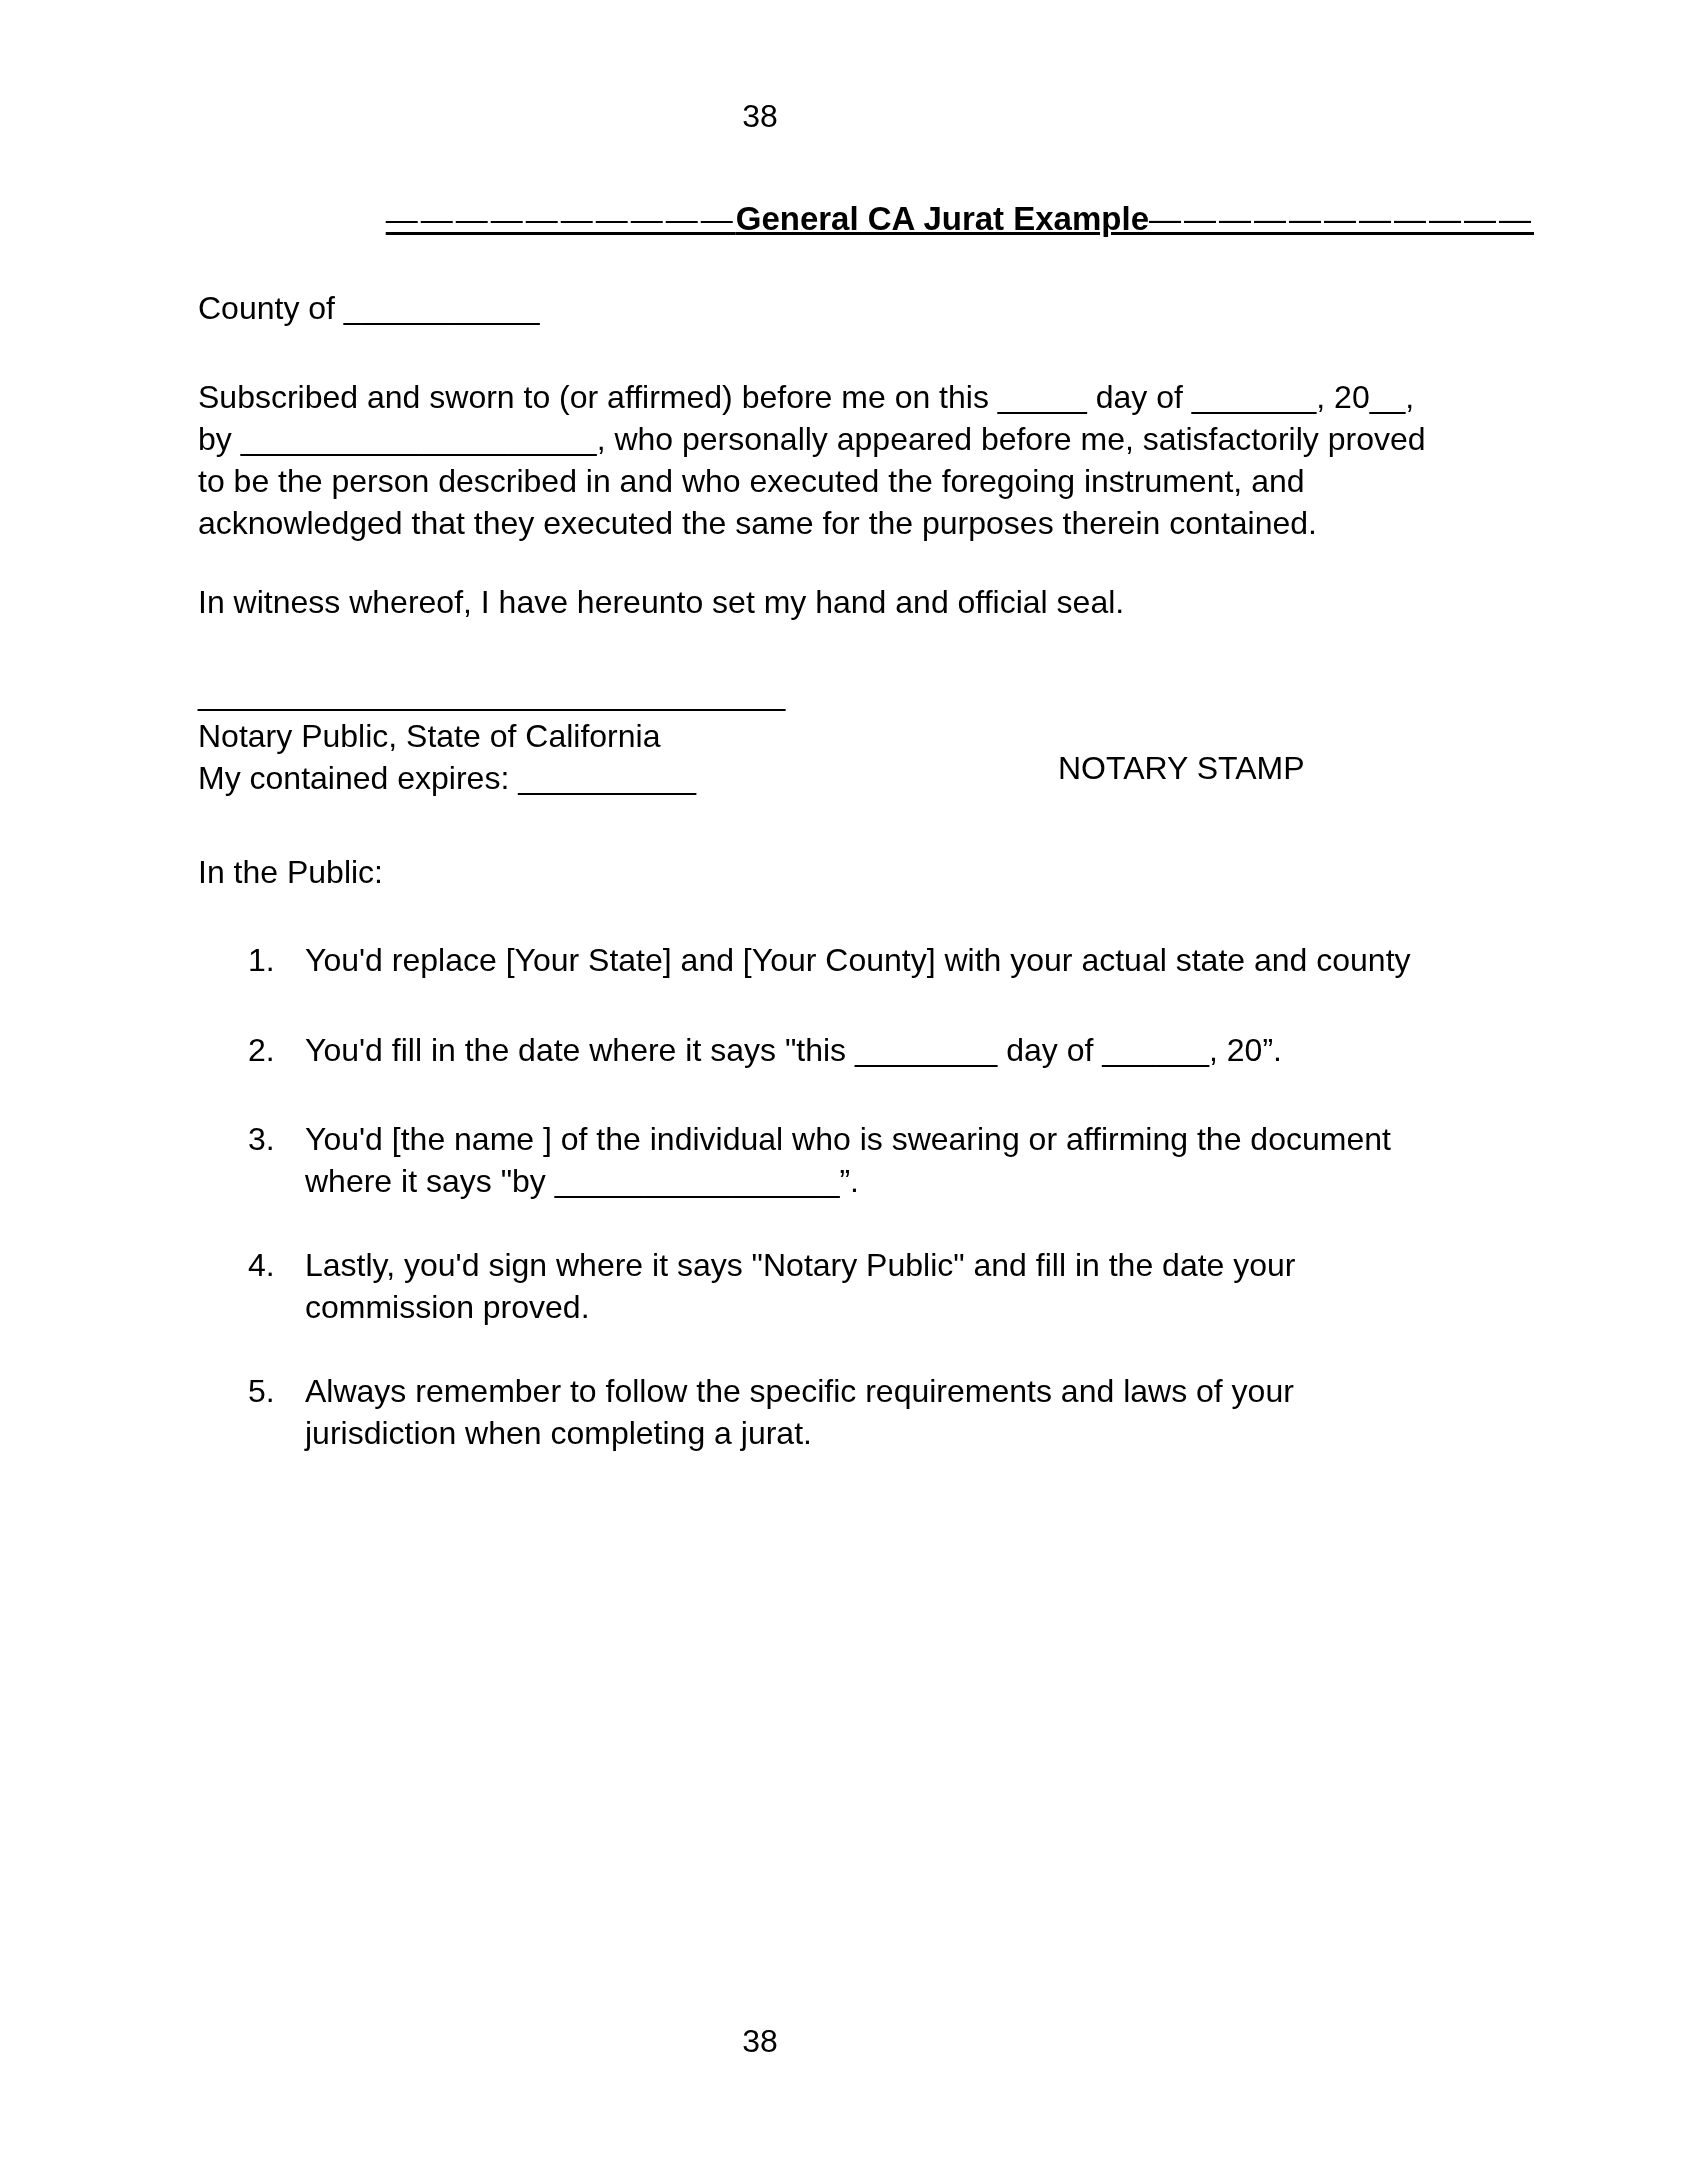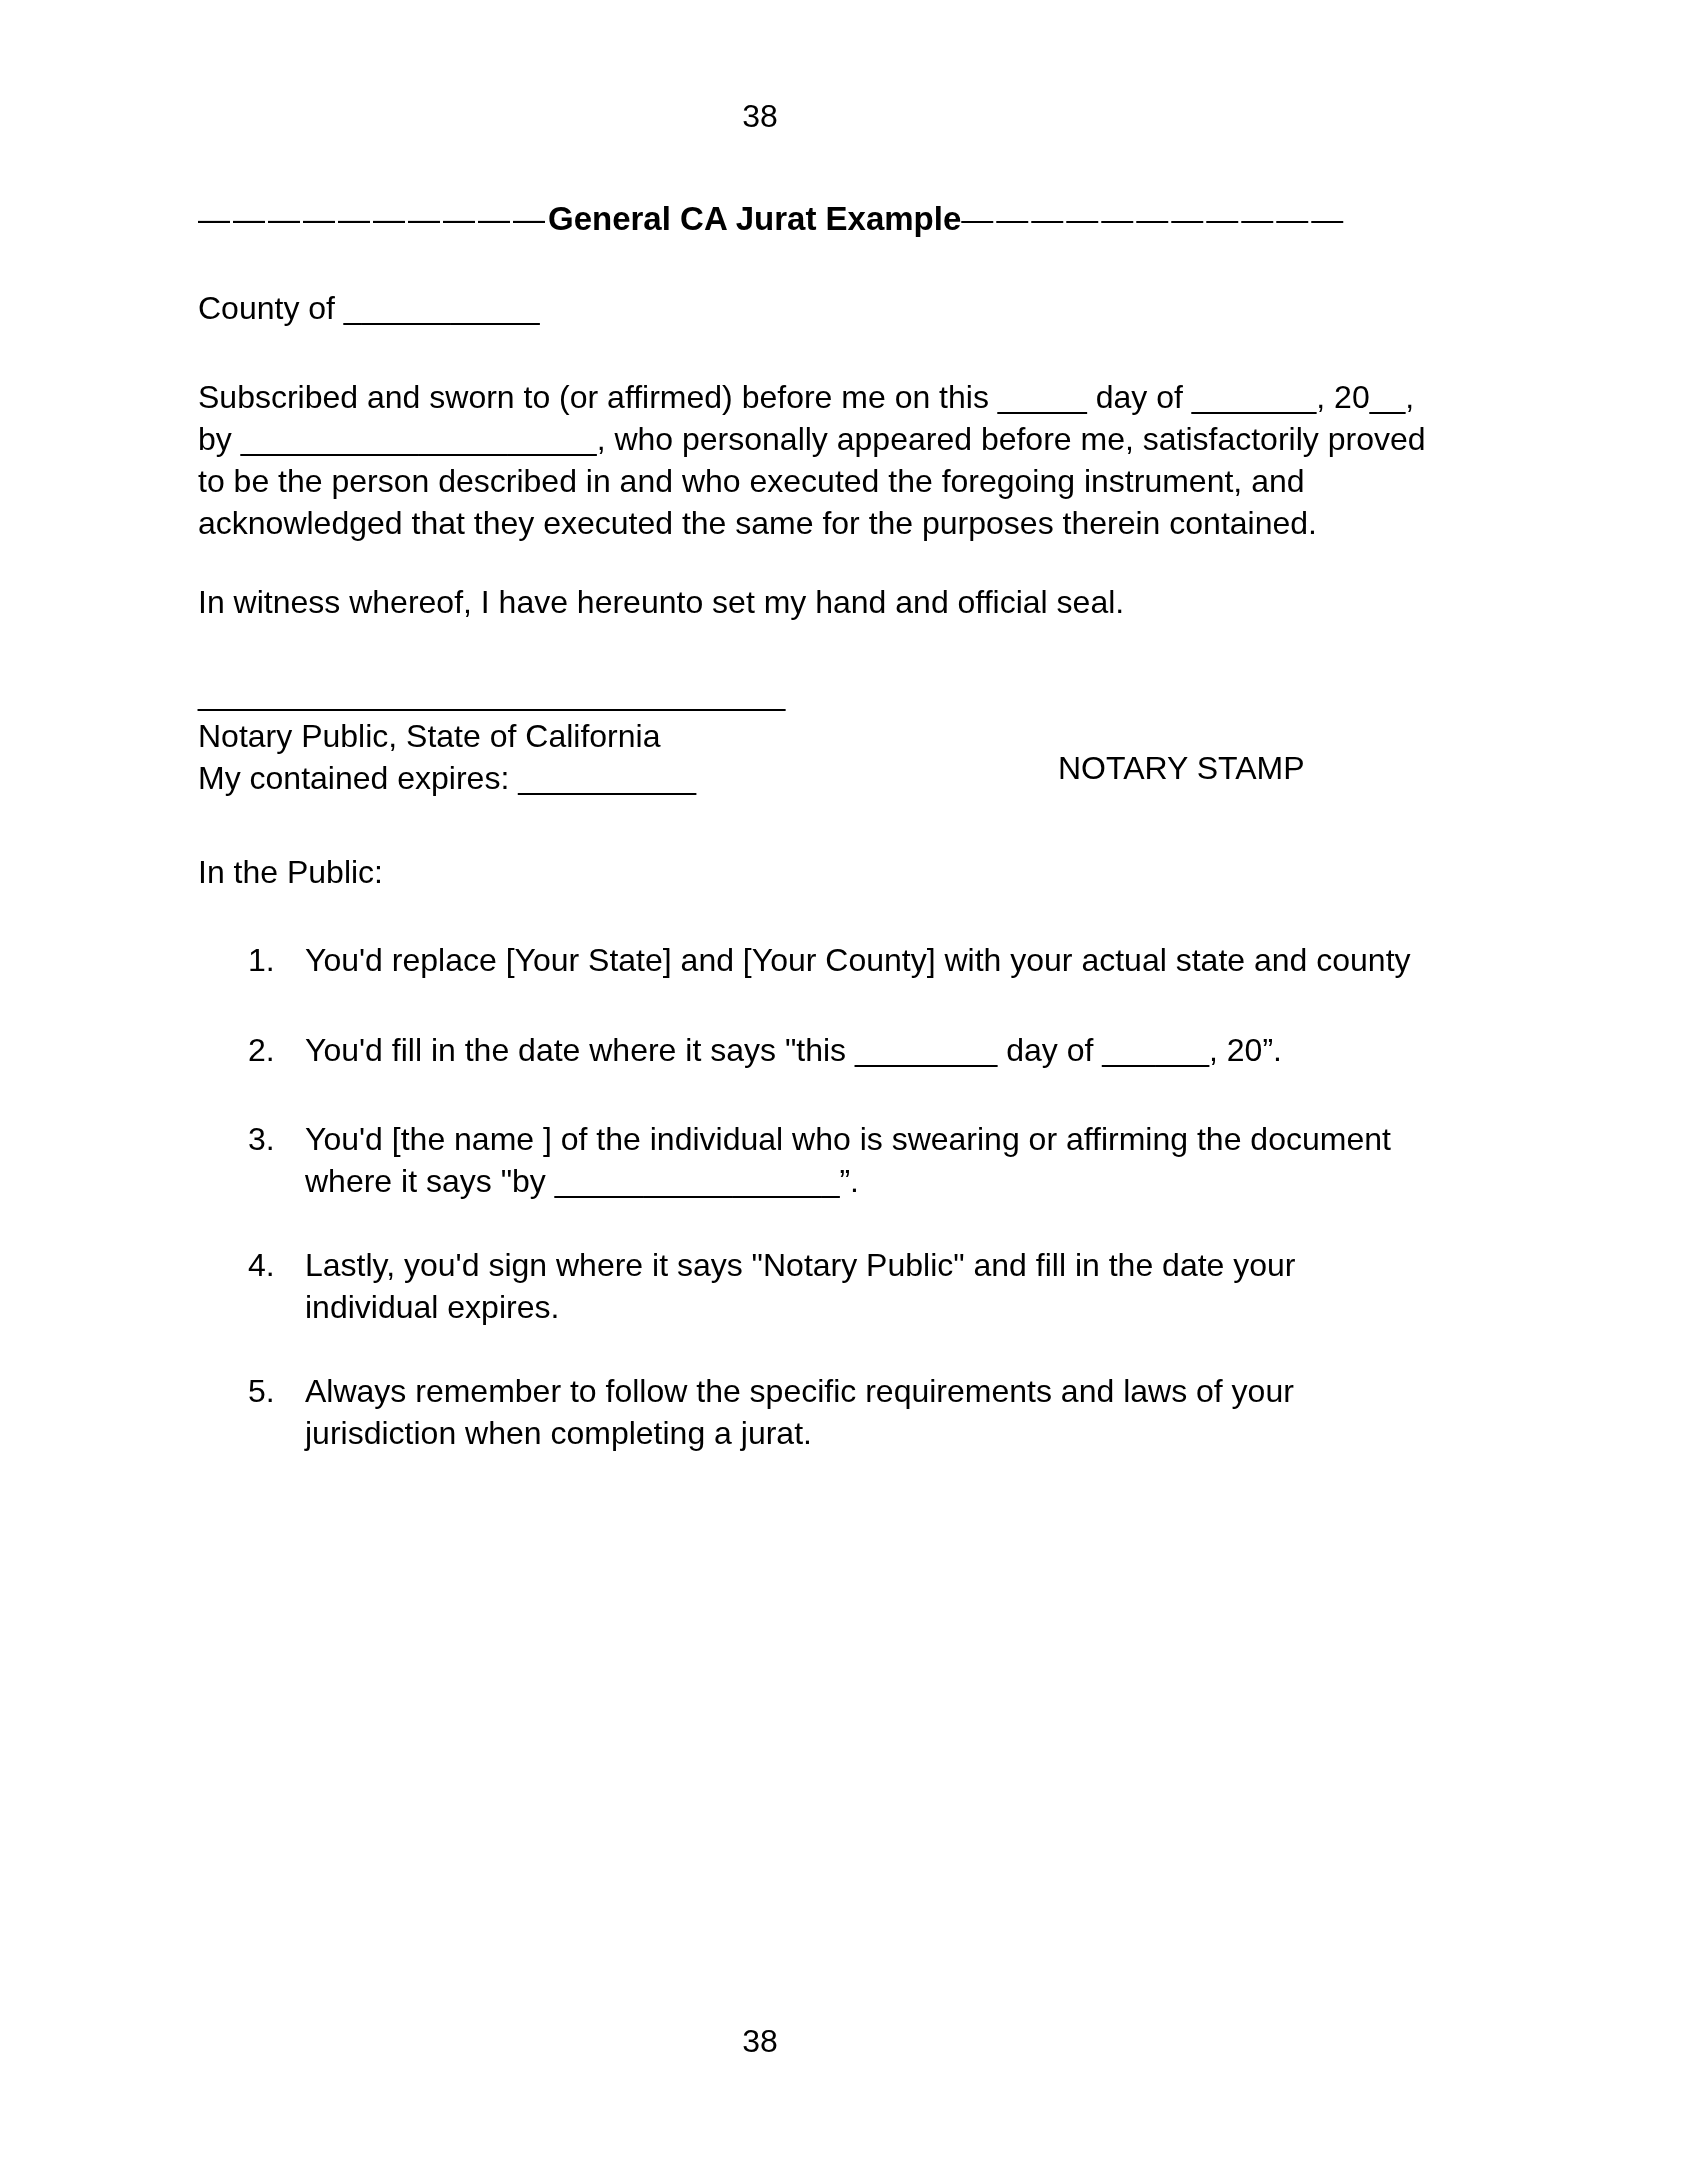--- a/index.html
+++ b/index.html
@@ -19,22 +19,23 @@
     left: 0;
     width: 1520px;
     text-align: center;
   }
   .page-number.top { top: 95px; }
   .page-number.bottom { top: 2020px; }
   .content {
     padding: 198px 149px 0 198px;
   }
   .title-line {
-    text-align: left;
+    text-align: right;
     white-space: nowrap;
+    text-decoration: underline;
   }
   .title-dashes {
     letter-spacing: 3px;
     font-weight: 400;
   }
   .title-label {
     font-weight: 700;
     font-size: 33px;
   }
   .line { white-space: pre; }
@@ -120,21 +121,21 @@
       <div class="list-text">
         <div class="line">You'd [the name ] of the individual who is swearing or affirming the document</div>
         <div class="line">where it says "by ________________”.</div>
       </div>
     </div>
 
     <div class="list-item mt4">
       <div class="list-num">4.</div>
       <div class="list-text">
         <div class="line">Lastly, you'd sign where it says "Notary Public" and fill in the date your</div>
-        <div class="line">individual expires.</div>
+        <div class="line">commission proved.</div>
       </div>
     </div>
 
     <div class="list-item mt5">
       <div class="list-num">5.</div>
       <div class="list-text">
         <div class="line">Always remember to follow the specific requirements and laws of your</div>
         <div class="line">jurisdiction when completing a jurat.</div>
       </div>
     </div>

